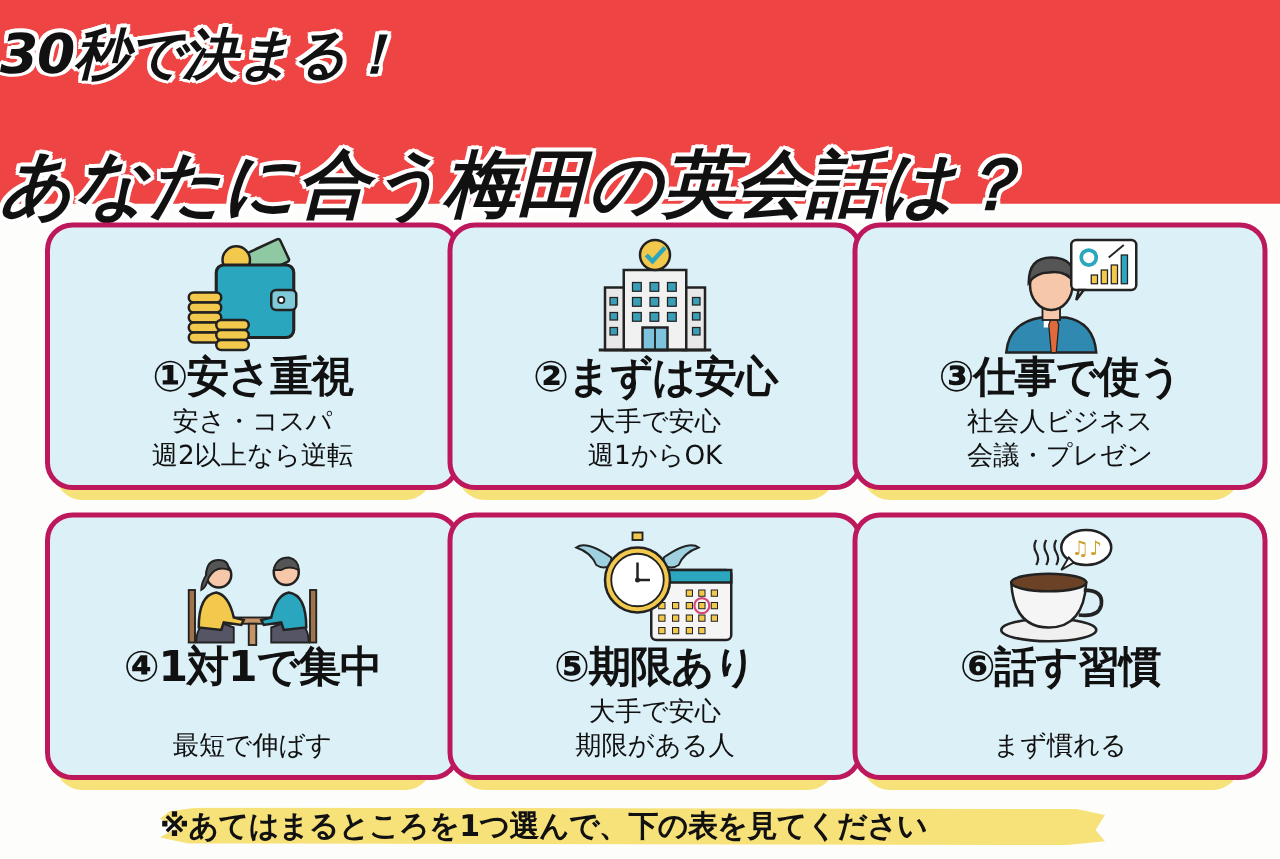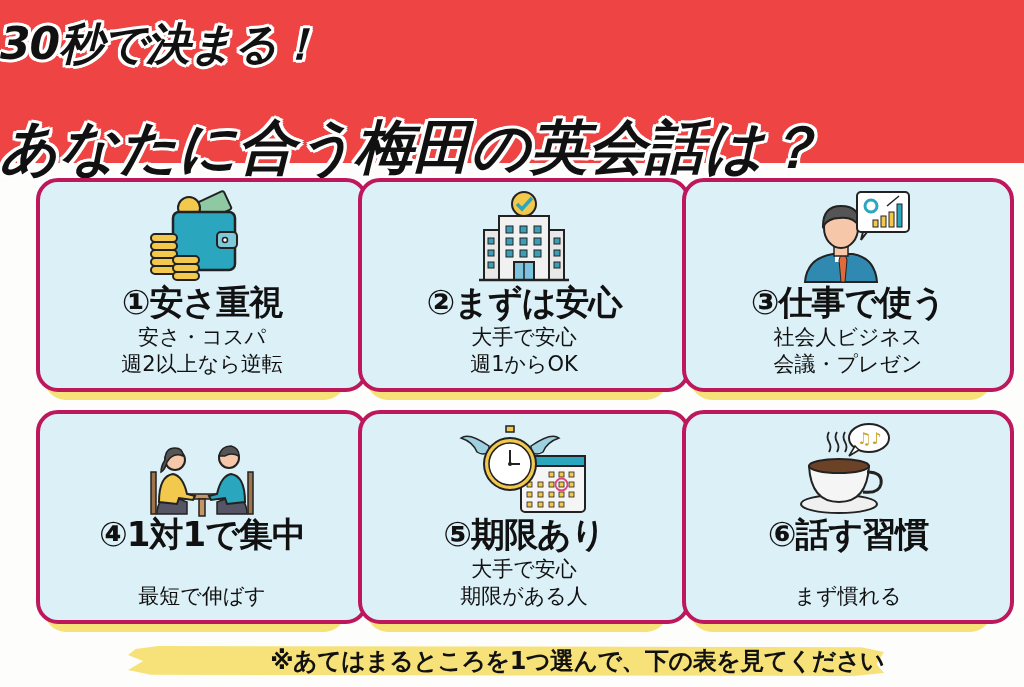--- a/index.html
+++ b/index.html
@@ -48,21 +48,21 @@
 
   .footer {
     position: absolute; left: 128px; top: 642px; width: 756px; height: 36px;
   }
   .footer-brush {
     position: absolute; left: 0; top: 4px; width: 756px; height: 30px;
     background: #f7e27a;
     clip-path: polygon(1% 10%, 4% 0%, 97% 4%, 100% 20%, 99% 60%, 100% 90%, 96% 100%, 3% 96%, 0% 80%, 2% 50%, 0% 30%);
   }
   .footer-text {
-    position: absolute; left: 0; top: 0; width: 100%; text-align: right;
+    position: absolute; left: 0; top: 0; width: 100%; text-align: left;
     font-size: 24px; font-weight: 900; color: #111; line-height: 38px; letter-spacing: -0.5px;
   }
 </style>
 </head>
 <body>
 
 <div class="header">
   <div class="title title-1">30秒で決まる！</div>
   <div class="title title-2">あなたに合う梅田の英会話は？</div>
 </div>

